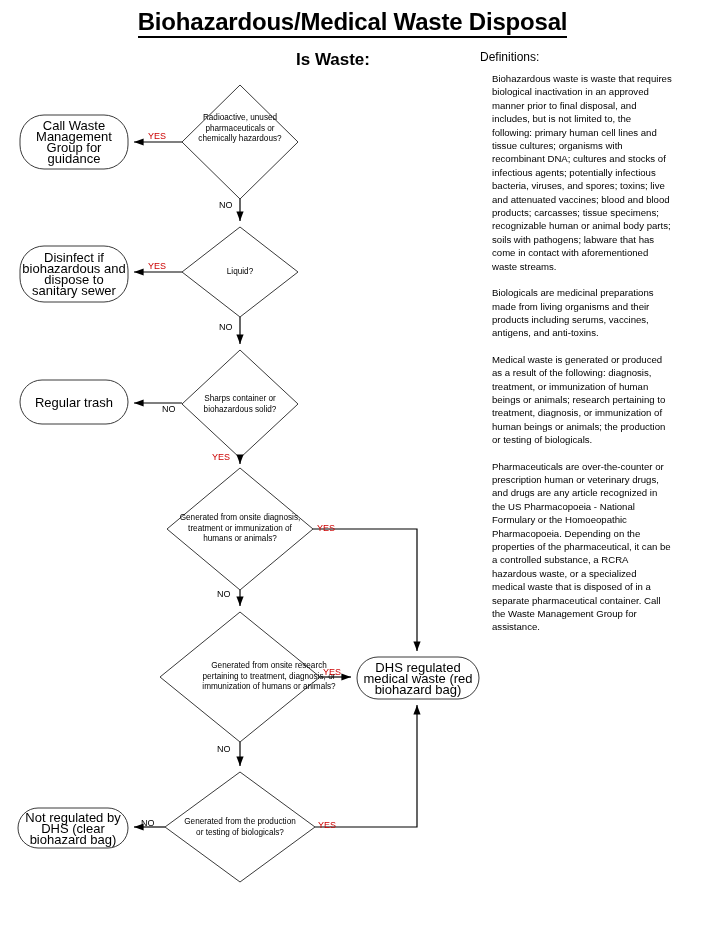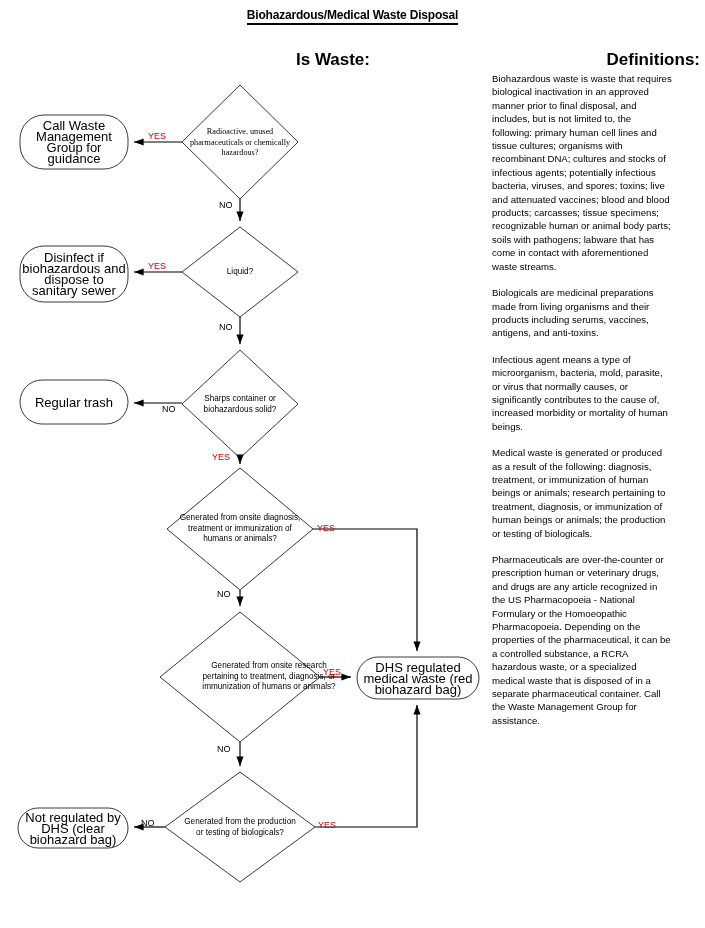--- a/index.html
+++ b/index.html
@@ -16,21 +16,21 @@
     overflow: hidden;
   }
 
   
   #page-title {
     position: absolute;
     left: 0;
     top: 8px;
     width: 705px;
     text-align: center;
-    font-size: 12px;
+    font-size: 24px;
     font-weight: bold;
     letter-spacing: -0.2px;
   }
   #page-title span.ul {
     border-bottom: 2px solid #000;
     padding-bottom: 1px;
   }
   #heading-is-waste {
     position: absolute;
     left: 110px;
@@ -38,23 +38,23 @@
     width: 260px;
     text-align: right;
     font-size: 17px;
     font-weight: bold;
   }
   #heading-definitions {
     position: absolute;
     left: 480px;
     top: 50px;
     width: 220px;
-    text-align: right;
-    font-size: 17px;
-    font-weight: bold;
+    text-align: left;
+    font-size: 12px;
+    font-weight: normal;
   }
 
   
   #flow-svg {
     position: absolute;
     left: 0;
     top: 0;
     width: 480px;
     height: 928px;
   }
@@ -146,21 +146,21 @@
 
   <line x1="320" y1="677" x2="351" y2="677" stroke="#000" stroke-width="1.2" marker-end="url(#arrow)"></line>
 
   <line x1="240" y1="742" x2="240" y2="766" stroke="#000" stroke-width="1.2" marker-end="url(#arrow)"></line>
 
   <line x1="165" y1="827" x2="134" y2="827" stroke="#000" stroke-width="1.2" marker-end="url(#arrow)"></line>
 
   <path d="M315,827 L417,827 L417,705" fill="none" stroke="#000" stroke-width="1.2" marker-end="url(#arrow)"></path>
 </svg>
 
-<div class="node-text" style="left:186px; top:110px; width:108px; height:66px;font-family:Liberation Serif, serif;">Radioactive, unused pharmaceuticals or chemically hazardous?</div>
+<div class="node-text" style="left:186px; top:96px; width:108px; height:66px;">Radioactive, unused pharmaceuticals or chemically hazardous?</div>
 <div class="node-text" style="left:196px; top:262px; width:88px; height:20px;">Liquid?</div>
 <div class="node-text" style="left:191px; top:378px; width:98px; height:54px;">Sharps container or biohazardous solid?</div>
 <div class="node-text" style="left:176px; top:500px; width:128px; height:58px;">Generated from onsite diagnosis, treatment or immunization of humans or animals?</div>
 <div class="node-text" style="left:172px; top:642px; width:136px; height:70px;margin-left:29px;">Generated from onsite research pertaining to treatment, diagnosis, or immunization of humans or animals?</div>
 <div class="node-text" style="left:184px; top:805px; width:112px; height:46px;">Generated from the production or testing of biologicals?</div>
 
 <div class="node-text term" style="left:22px; top:118px; width:104px; height:48px;">Call Waste Management Group for guidance</div>
 <div class="node-text term" style="left:22px; top:249px; width:104px; height:50px;">Disinfect if biohazardous and dispose to sanitary sewer</div>
 <div class="node-text term" style="left:22px; top:382px; width:104px; height:40px;">Regular trash</div>
 <div class="node-text term" style="left:358px; top:660px; width:120px; height:36px;">DHS regulated medical waste (red biohazard bag)</div>
@@ -180,16 +180,15 @@
 
 <div class="edge-label yes" style="left:323px; top:667px;">YES</div>
 <div class="edge-label no" style="left:217px; top:744px;">NO</div>
 
 <div class="edge-label no" style="left:141px; top:818px;">NO</div>
 <div class="edge-label yes" style="left:318px; top:820px;">YES</div>
 
 <div id="definitions-column">
   <p>Biohazardous waste is waste that requires biological inactivation in an approved manner prior to final disposal, and includes, but is not limited to, the following:  primary human cell lines and tissue cultures; organisms with recombinant DNA; cultures and stocks of infectious agents; potentially infectious bacteria, viruses, and spores; toxins; live and attenuated vaccines; blood and blood products; carcasses; tissue specimens; recognizable human or animal body parts; soils with pathogens; labware that has come in contact with aforementioned waste streams.</p>
   <p>Biologicals are medicinal preparations made from living organisms and their products including serums, vaccines, antigens, and anti-toxins.</p>
-  <p>Infectious agent means a type of microorganism, bacteria, mold, parasite, or virus that normally causes, or significantly contributes to the cause of, increased morbidity or mortality of human beings.</p>
   <p>Medical waste is generated or produced as a result of the following:  diagnosis, treatment, or immunization of human beings or animals; research pertaining to treatment, diagnosis, or immunization of human beings or animals; the production or testing of biologicals.</p>
   <p>Pharmaceuticals are over-the-counter or prescription human or veterinary drugs, and drugs are any article recognized in the US Pharmacopoeia - National Formulary or the Homoeopathic Pharmacopoeia.  Depending on the properties of the pharmaceutical, it can be a controlled substance, a RCRA hazardous waste, or a specialized medical waste that is disposed of in a separate pharmaceutical container.  Call the Waste Management Group for assistance.</p>
 </div>
 
 </body></html>

